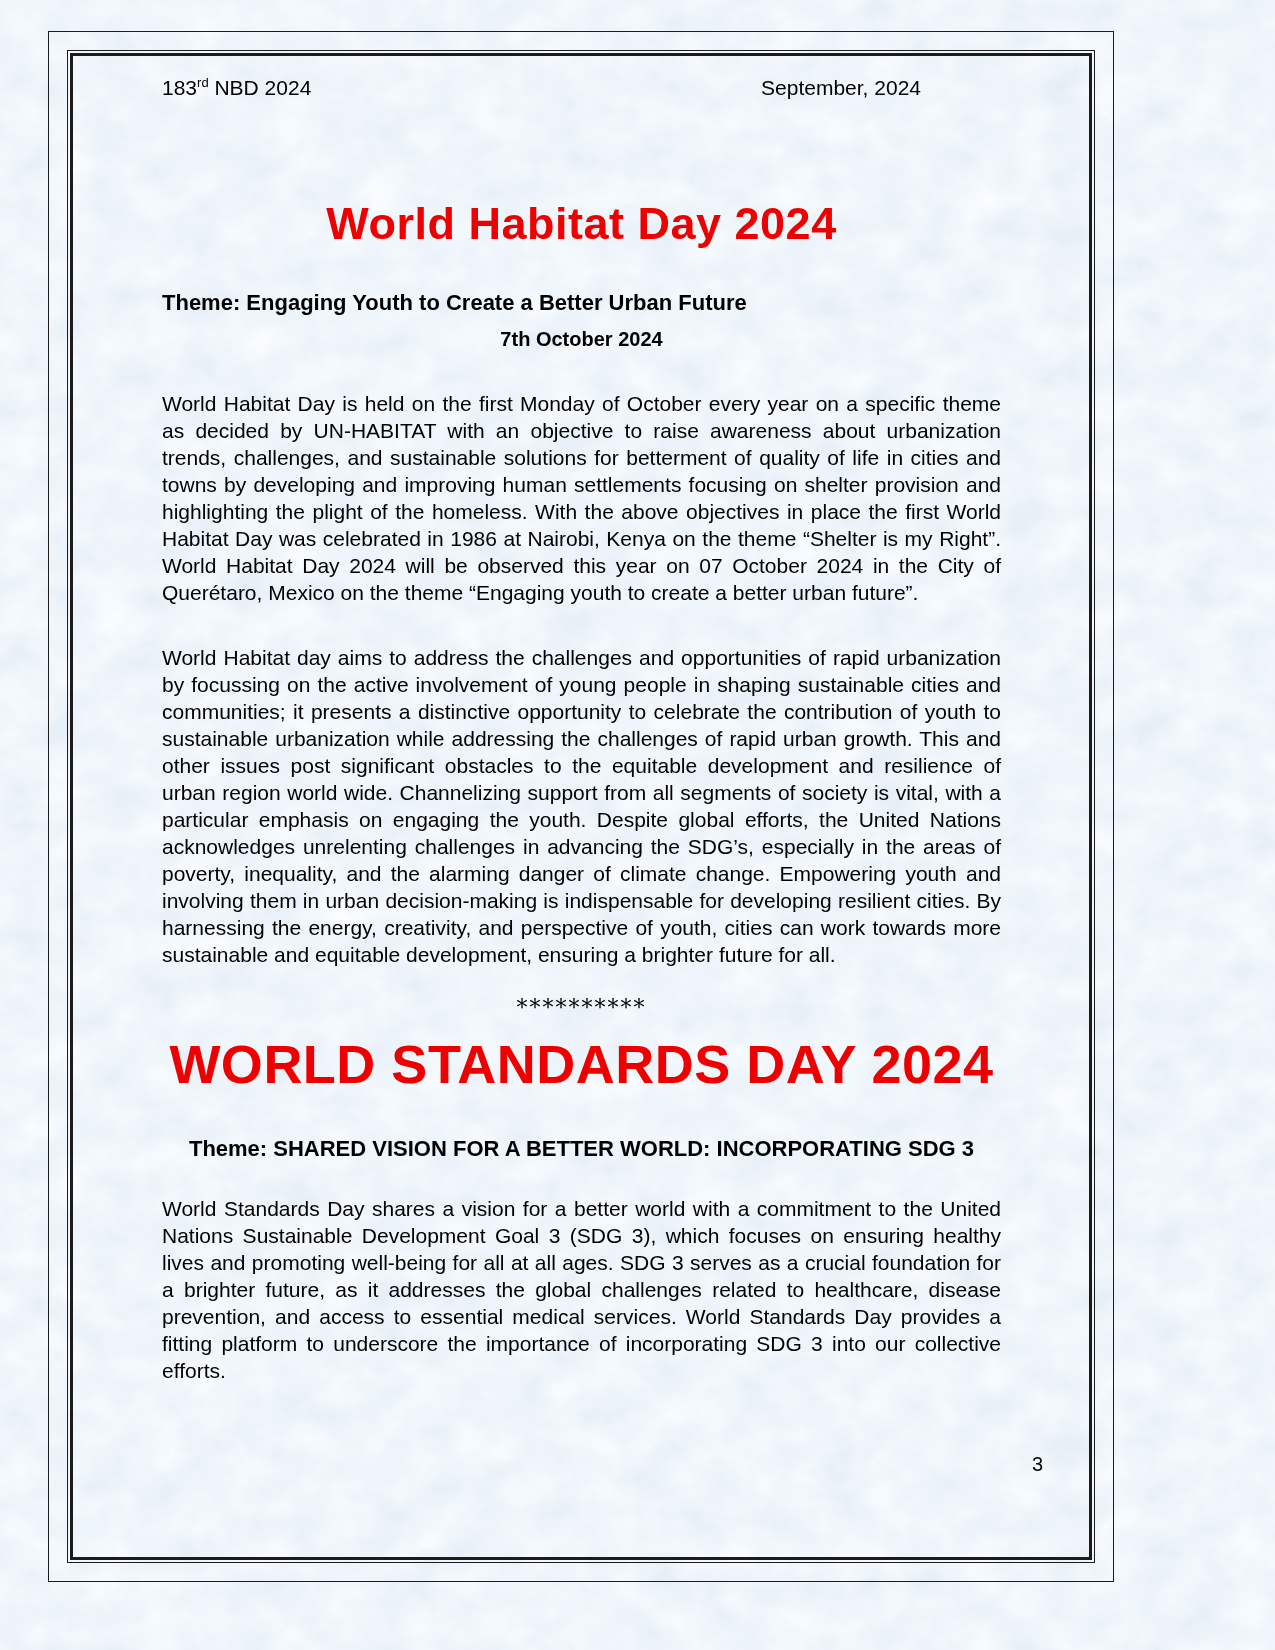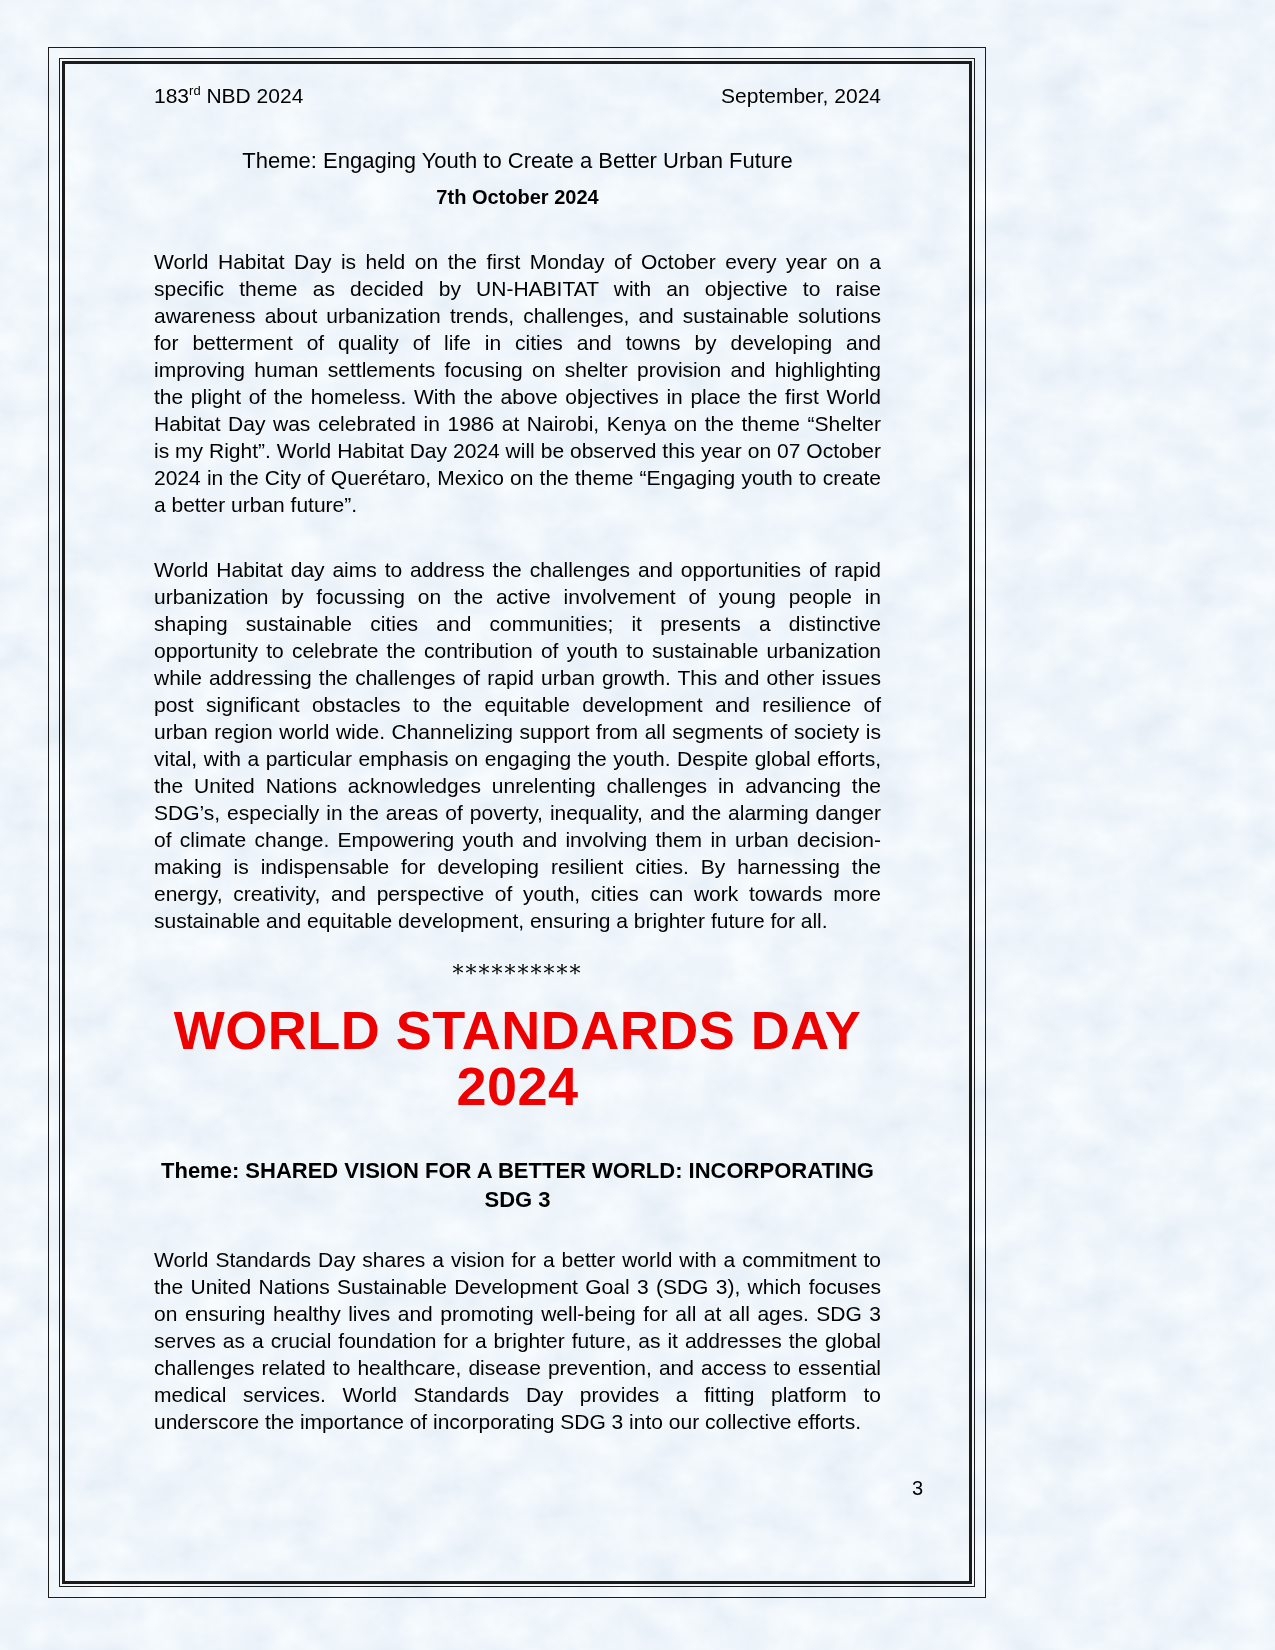--- a/index.html
+++ b/index.html
@@ -15,26 +15,26 @@
   .texture-layer {
     position: absolute;
     left: 0; top: 0;
     width: 1275px;
     height: 1650px;
     z-index: 0;
   }
   .page-frame-outer {
     position: absolute;
     left: 48px;
-    top: 47px;
-    width: 938px;
+    top: 31px;
+    width: 1066px;
     height: 1551px;
     box-sizing: border-box;
     border: 1px solid #1c1c1c;
-    padding: 10px;
+    padding: 18px;
     z-index: 1;
   }
   .page-frame-mid {
     width: 100%;
     height: 100%;
     box-sizing: border-box;
     border: 1px solid #1c1c1c;
     padding: 2px;
   }
   .page-frame-inner {
@@ -54,39 +54,39 @@
     display: flex;
     justify-content: space-between;
     font-size: 21px;
     line-height: 24px;
   }
   .doc-header .left sup {
     font-size: 13px;
     line-height: 0;
   }
   .doc-header .right {
+    margin-right: 80px;
   }
   .title-red {
     margin: 98px 0 0 0;
     text-align: center;
     color: #ee0000;
     font-weight: bold;
     font-size: 45px;
     line-height: 52px;
     letter-spacing: 0.5px;
   }
   .title-red.second {
     margin-top: 16px;
     font-size: 54px;
     line-height: 56px;
   }
   .theme-line {
     margin: 40px 0 0 0;
-    text-align: center;
-    font-weight: normal;
+    font-weight: bold;
     font-size: 22px;
     line-height: 26px;
   }
   .date-line {
     margin: 10px 0 0 0;
     text-align: center;
     font-weight: bold;
     font-size: 20px;
     line-height: 26px;
   }
@@ -150,20 +150,21 @@
   <div class="page-frame-mid">
     <div class="page-frame-inner">
       <div class="content">
 
         <div class="doc-header">
           <div class="left"><span>183</span><sup>rd</sup><span> NBD 2024</span></div>
           <div class="right">September, 2024</div>
         </div>
 
         <div>
+          <h1 class="title-red">World Habitat Day 2024</h1>
           <p class="theme-line">Theme: Engaging Youth to Create a Better Urban Future</p>
           <p class="date-line">7th October 2024</p>
           <p class="body-para">World Habitat Day is held on the first Monday of October every year on a specific theme as decided by UN-HABITAT with an objective to raise awareness about urbanization trends, challenges, and sustainable solutions for betterment of quality of life in cities and towns by developing and improving human settlements focusing on shelter provision and highlighting the plight of the homeless. With the above objectives in place the first World Habitat Day was celebrated in 1986 at Nairobi, Kenya on the theme “Shelter is my Right”. World Habitat Day 2024 will be observed this year on 07 October 2024 in the City of Querétaro, Mexico on the theme “Engaging youth to create a better urban future”.</p>
           <p class="body-para">World Habitat day aims to address the challenges and opportunities of rapid urbanization by focussing on the active involvement of young people in shaping sustainable cities and communities; it presents a distinctive opportunity to celebrate the contribution of youth to sustainable urbanization while addressing the challenges of rapid urban growth. This and other issues post significant obstacles to the equitable development and resilience of urban region world wide. Channelizing support from all segments of society is vital, with a particular emphasis on engaging the youth. Despite global efforts, the United Nations acknowledges unrelenting challenges in advancing the SDG’s, especially in the areas of poverty, inequality, and the alarming danger of climate change. Empowering youth and involving them in urban decision-making is indispensable for developing resilient cities. By harnessing the energy, creativity, and perspective of youth, cities can work towards more sustainable and equitable development, ensuring a brighter future for all.</p>
         </div>
 
         <div class="separator">**********</div>
 
         <div>
           <h1 class="title-red second">WORLD STANDARDS DAY 2024</h1>

